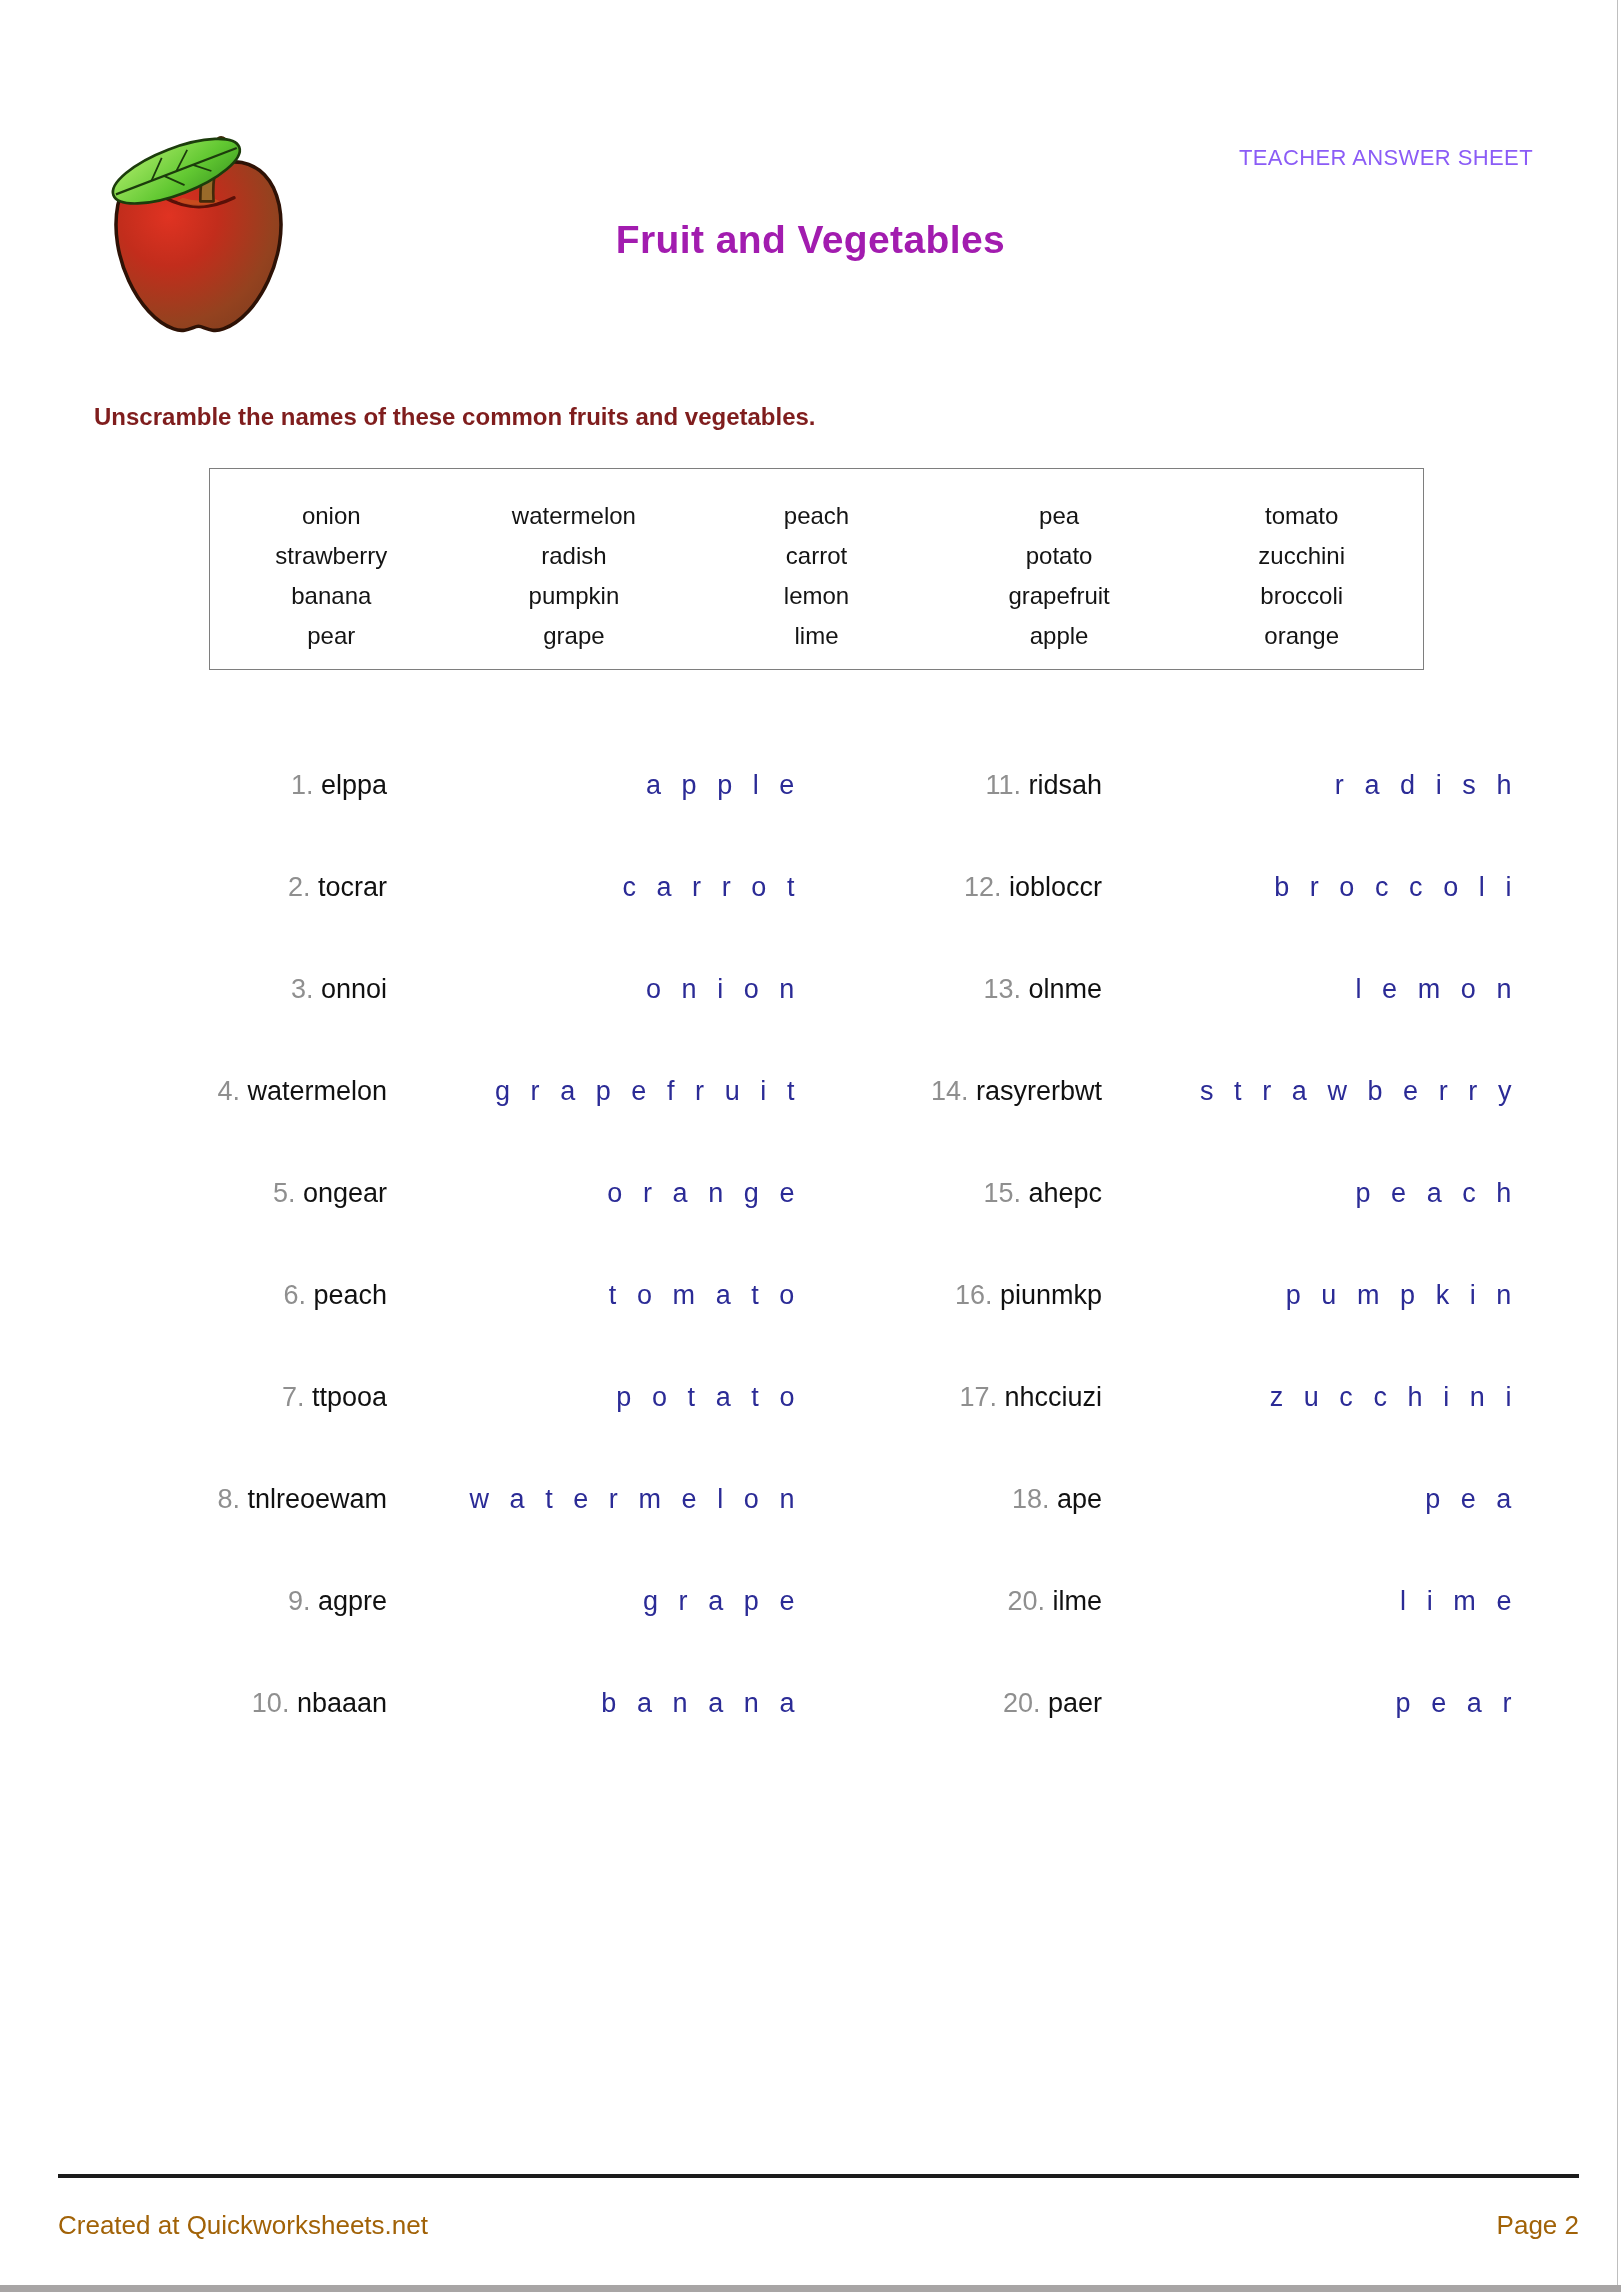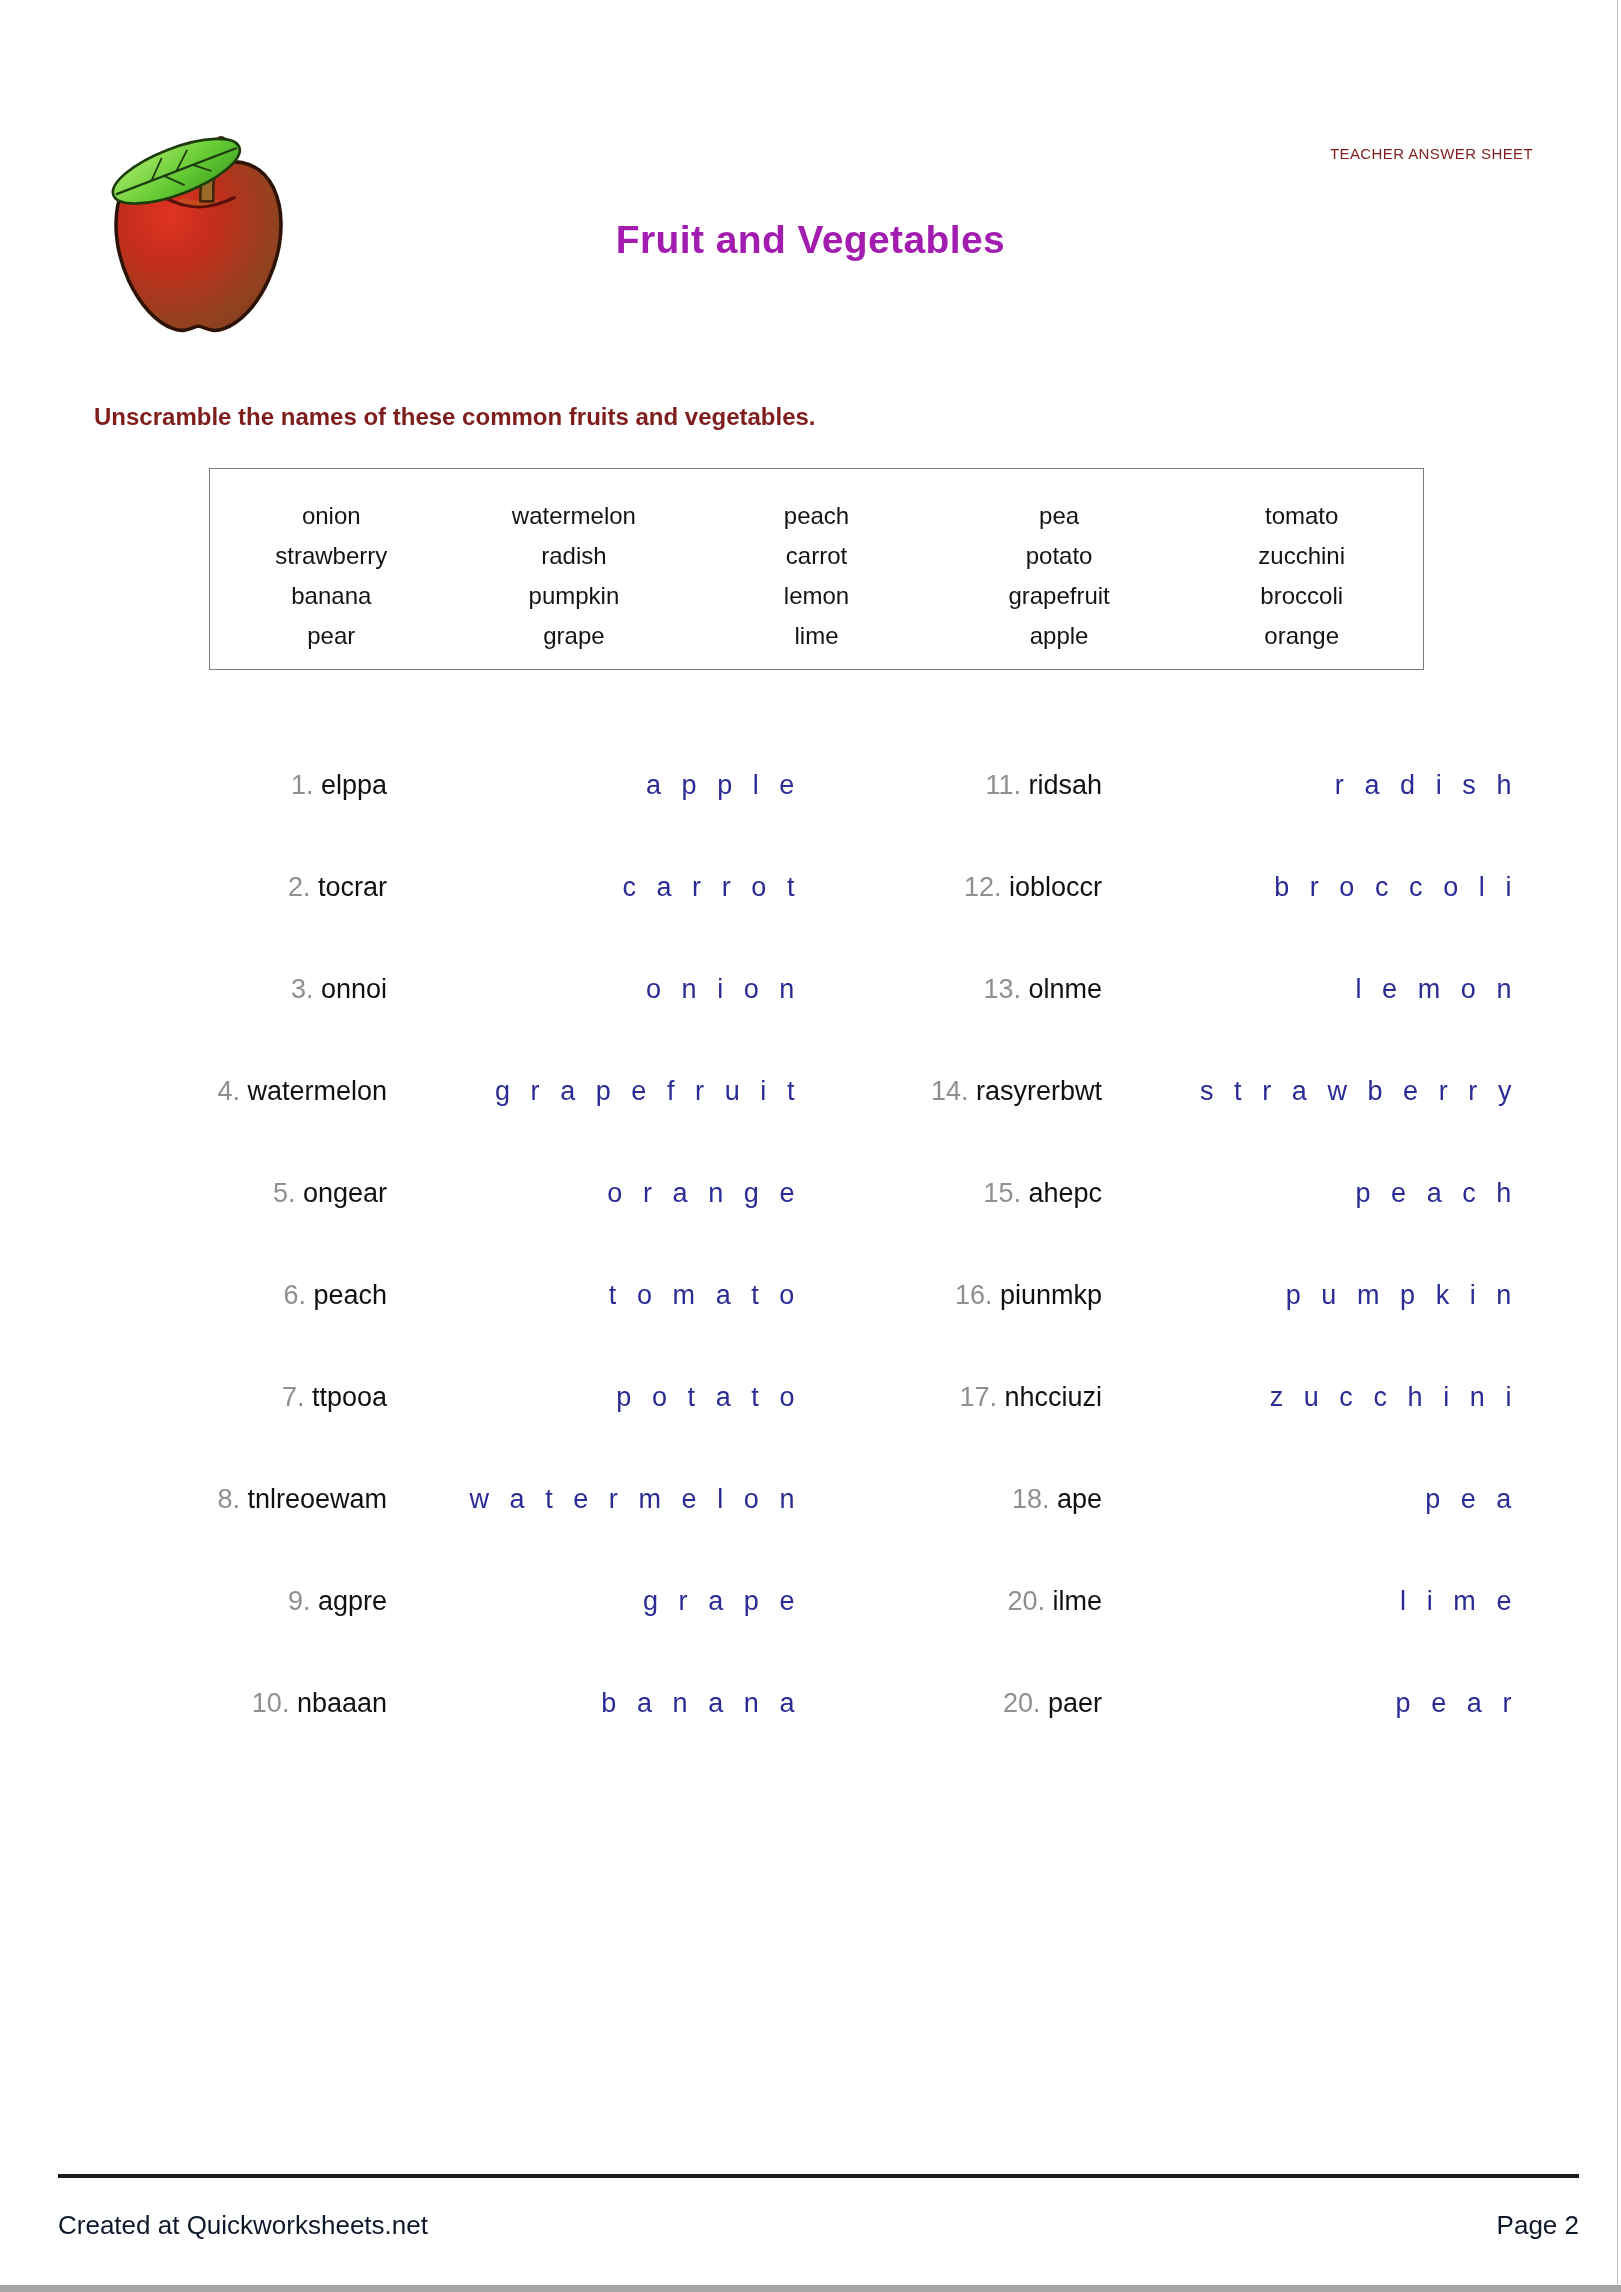--- a/index.html
+++ b/index.html
@@ -9,22 +9,22 @@
     background:#ffffff;
     font-family:"Liberation Sans", sans-serif;
     overflow:hidden;
   }
   
   .page-right-edge{position:absolute;top:0;right:2.7px;width:1.8px;height:100%;background:#bfbfbf;}
   .page-bottom-bar{position:absolute;left:0;bottom:0;width:100%;height:8px;background:#a8a5a5;}
 
   .answer-sheet-label{
     position:absolute;top:145px;right:88px;
-    font-size:15px;letter-spacing:0.4px;
-    color:#7f1d1d;font-weight:normal;
+    font-size:22px;letter-spacing:0.4px;
+    color:#8b5cf6;font-weight:normal;
   }
   .apple-wrap{position:absolute;left:101px;top:115px;width:195px;height:224px;}
   .page-title{
     position:absolute;left:0;top:218px;width:100%;
     text-align:center;font-size:39px;font-weight:bold;color:#a21caf;
     letter-spacing:0.4px;
   }
   .instruction{
     position:absolute;left:94px;top:403px;
     font-size:24px;font-weight:bold;color:#7f1d1d;
@@ -47,21 +47,21 @@
   .q-num{color:#8f8f8f;}
   .q-answer{
     font-size:27px;color:#2b2b96;
     letter-spacing:20.6px;white-space:nowrap;
   }
 
   .footer-rule{position:absolute;left:58px;top:2174px;width:1521px;height:3.6px;background:#1b1b1b;}
   .footer-row{
     position:absolute;left:58px;top:2210px;width:1521px;
     display:flex;justify-content:space-between;
-    font-size:26px;color:#0f172a;align-items:flex-end;
+    font-size:26px;color:#a16207;align-items:flex-end;
   }
 </style>
 </head>
 <body>
 
 <div class="page">
 
   <div class="answer-sheet-label">TEACHER ANSWER SHEET</div>
 
   <div class="apple-wrap">

